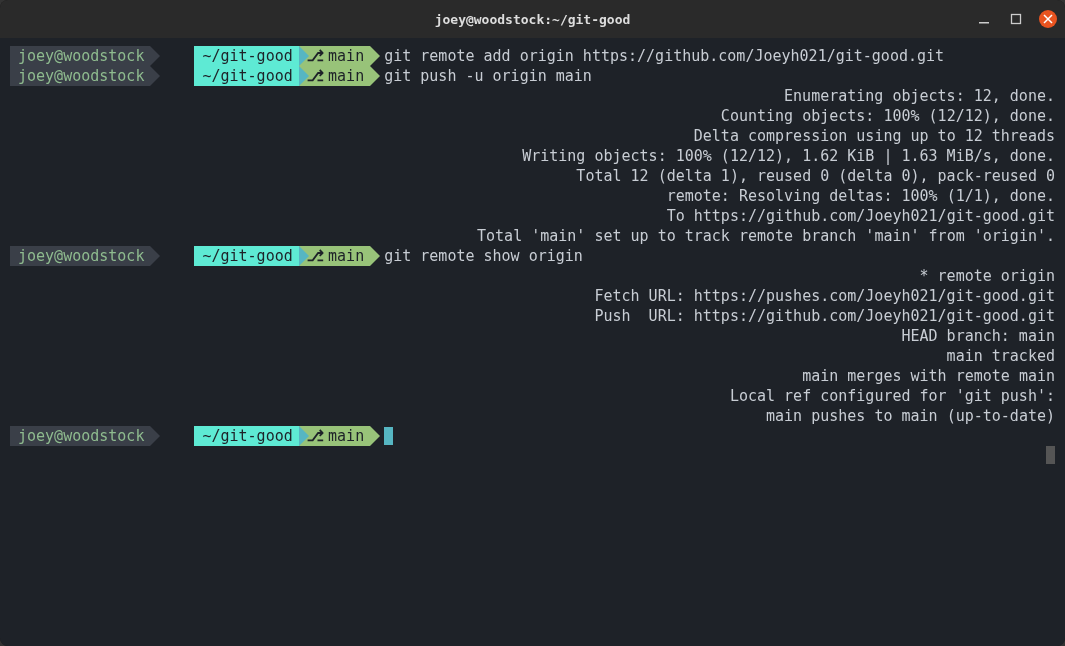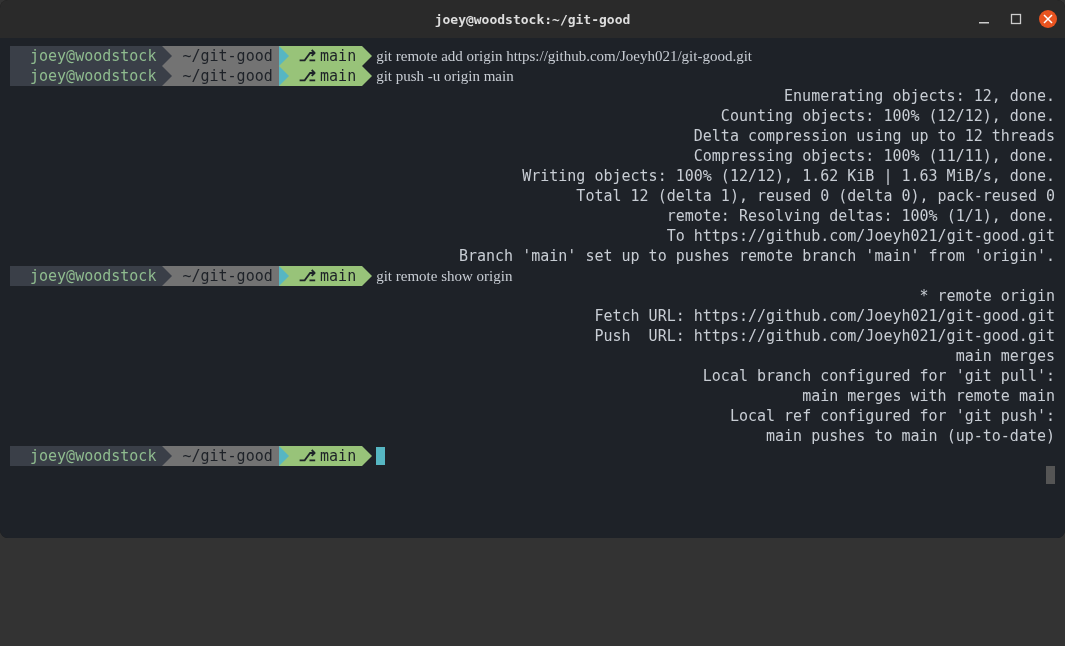--- a/index.html
+++ b/index.html
@@ -6,21 +6,21 @@
     body {
       background: #333;
       font-family: 'DejaVu Sans Mono', 'Consolas', monospace;
       font-size: 14px;
       width: 1065px;
       height: 646px;
       overflow: hidden;
     }
     .window {
       width: 1065px;
-      height: 538px;
+      height: 646px;
       background: #1a1a1a;
       border-radius: 8px;
       overflow: hidden;
       display: flex;
       flex-direction: column;
     }
     .titlebar {
       height: 38px;
       background: #2a2a2a;
       display: flex;
@@ -66,44 +66,44 @@
     .line { white-space: pre; text-align: right; }
     .prompt-line {
       display: flex;
       align-items: center;
       flex-wrap: nowrap;
       white-space: pre;
     }
     .seg {
       display: inline-flex;
       align-items: center;
-      padding: 0 6px 0 20px;
+      padding: 0 6px 0 8px;
       height: 20px;
       position: relative;
     }
     .seg-user { background: #3a3f48; color: #8fbc8f; }
-    .seg-path { background: #737373; color: #1e2228; }
+    .seg-path { background: #5eead4; color: #1e2228; margin-left: 44px; }
     .seg-branch { background: #98c379; color: #1e2228; }
     .arrow {
       display: inline-block;
       width: 0; height: 0;
       border-top: 10px solid transparent;
       border-bottom: 10px solid transparent;
       border-left: 10px solid;
       vertical-align: middle;
     }
     .ar-user-to-path { border-left-color: #3a3f48; position:relative; z-index:2; margin-right:-10px;}
     .ar-path-to-branch { border-left-color: #56b6c2; position:relative; z-index:2; margin-right:-10px;}
     .ar-branch-end { border-left-color: #98c379; }
     .branch-icon {
       display: inline-block;
       margin-right: 4px;
       font-weight: bold;
     }
-    .cmd { color: #c8cdd4; margin-left: 4px; font-family: Liberation Serif, serif; }
+    .cmd { color: #c8cdd4; margin-left: 4px; }
     .cursor {
       display: inline-block;
       width: 9px;
       height: 18px;
       background: #56b6c2;
       margin-left: 4px;
       vertical-align: middle;
     }
     .block-cursor {
       display: inline-block;
@@ -144,36 +144,35 @@
       <span class="seg seg-user">joey@woodstock</span><span class="arrow ar-user-to-path"></span><span class="seg seg-path">~/git-good</span><span class="arrow ar-path-to-branch"></span><span class="seg seg-branch"><span class="branch-icon">⎇</span><span>main</span></span><span class="arrow ar-branch-end"></span><span class="cmd">git remote add origin https://github.com/Joeyh021/git-good.git</span>
     </div>
 
     <div class="prompt-line">
       <span class="seg seg-user">joey@woodstock</span><span class="arrow ar-user-to-path"></span><span class="seg seg-path">~/git-good</span><span class="arrow ar-path-to-branch"></span><span class="seg seg-branch"><span class="branch-icon">⎇</span><span>main</span></span><span class="arrow ar-branch-end"></span><span class="cmd">git push -u origin main</span>
     </div>
 
     <div class="line">Enumerating objects: 12, done.</div>
     <div class="line">Counting objects: 100% (12/12), done.</div>
     <div class="line">Delta compression using up to 12 threads</div>
-    <div class="line">Compressing objects: 100% (11/11), done.</div>
     <div class="line">Writing objects: 100% (12/12), 1.62 KiB | 1.63 MiB/s, done.</div>
     <div class="line">Total 12 (delta 1), reused 0 (delta 0), pack-reused 0</div>
     <div class="line">remote: Resolving deltas: 100% (1/1), done.</div>
     <div class="line">To https://github.com/Joeyh021/git-good.git</div>
-    <div class="line">Branch 'main' set up to pushes remote branch 'main' from 'origin'.</div>
+    <div class="line">Total 'main' set up to track remote branch 'main' from 'origin'.</div>
 
     <div class="prompt-line">
       <span class="seg seg-user">joey@woodstock</span><span class="arrow ar-user-to-path"></span><span class="seg seg-path">~/git-good</span><span class="arrow ar-path-to-branch"></span><span class="seg seg-branch"><span class="branch-icon">⎇</span><span>main</span></span><span class="arrow ar-branch-end"></span><span class="cmd">git remote show origin</span>
     </div>
 
     <div class="line">* remote origin</div>
-    <div class="line">  Fetch URL: https://github.com/Joeyh021/git-good.git</div>
+    <div class="line">  Fetch URL: https://pushes.com/Joeyh021/git-good.git</div>
     <div class="line">  Push  URL: https://github.com/Joeyh021/git-good.git</div>
-    <div class="line">    main merges</div>
-    <div class="line">  Local branch configured for 'git pull':</div>
+    <div class="line">  HEAD branch: main</div>
+    <div class="line">    main tracked</div>
     <div class="line">    main merges with remote main</div>
     <div class="line">  Local ref configured for 'git push':</div>
     <div class="line">    main pushes to main (up-to-date)</div>
 
     <div class="prompt-line">
       <span class="seg seg-user">joey@woodstock</span><span class="arrow ar-user-to-path"></span><span class="seg seg-path">~/git-good</span><span class="arrow ar-path-to-branch"></span><span class="seg seg-branch"><span class="branch-icon">⎇</span><span>main</span></span><span class="arrow ar-branch-end"></span><span class="cursor"></span>
     </div>
 
     <div class="line">                                              <span class="block-cursor"></span></div>
 

